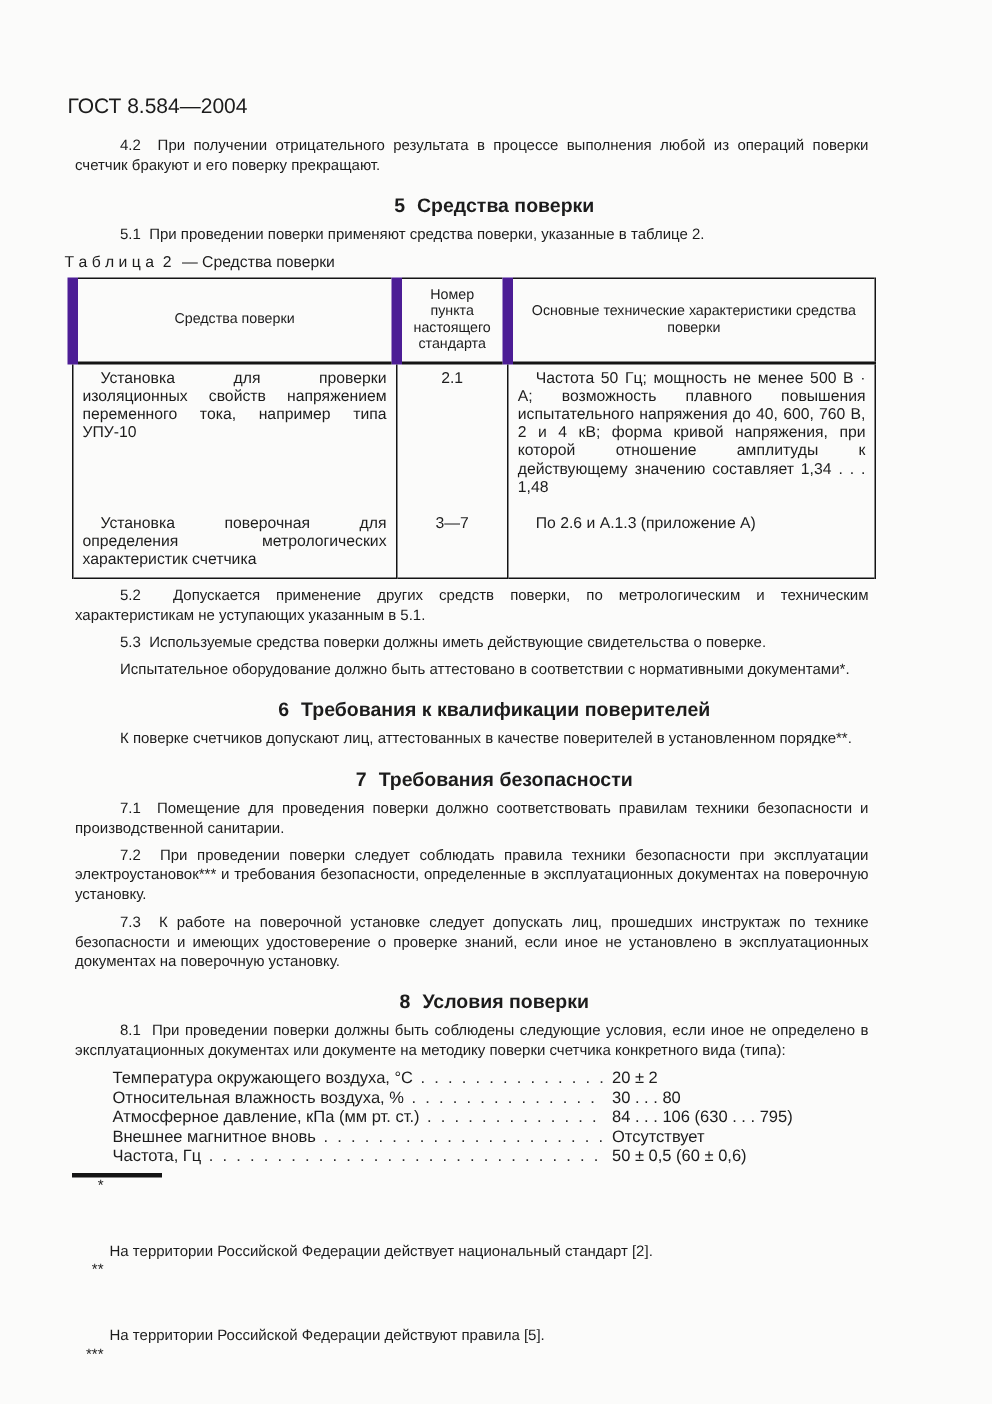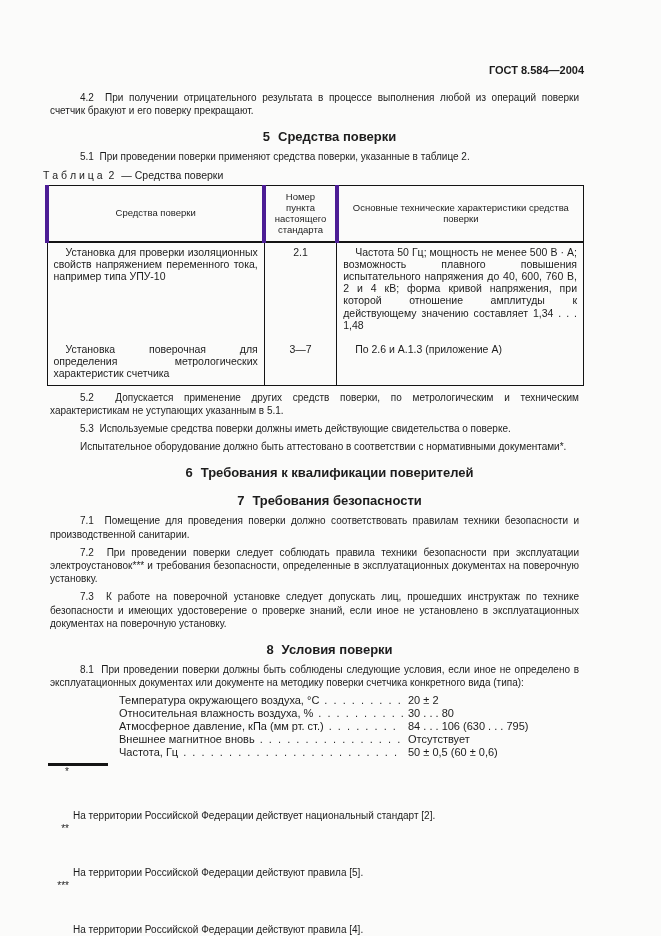--- a/index.html
+++ b/index.html
@@ -10,23 +10,23 @@
     font-family: "Liberation Sans", sans-serif;
     overflow: hidden;
   }
   .page {
     box-sizing: border-box;
     width: 539px;
     margin-left: 45px;
     padding-top: 64px;
   }
   .doc-header {
-    text-align: right;
-    font-weight: bold;
-    font-size: 11px;
+    text-align: left;
+    font-weight: normal;
+    font-size: 14px;
     line-height: 13px;
   }
   p.body-par {
     margin: 5px;
     font-size: 10px;
     line-height: 13.2px;
     text-align: justify;
     text-indent: 30px;
   }
   p.first { margin-top: 14px; }
@@ -46,21 +46,21 @@
     line-height: 13px;
   }
   .tbl-caption .cap-rest { margin-left: 7px; }
   table.means {
     margin-top: 3px;
     width: 100%;
     border-collapse: collapse;
     border: 1.5px solid #141414;
   }
   table.means th {
-    border-left: 4px solid #4c1d95;
+    border-left: 7px solid #4c1d95;
     border-right: 1px solid #141414;
     border-bottom: 2px solid #141414;
     font-weight: normal;
     font-size: 9.5px;
     line-height: 11px;
     text-align: center;
     vertical-align: middle;
     padding: 5px 8px 6px 8px;
   }
   table.means td {
@@ -78,21 +78,21 @@
   table.means td .ind { text-indent: 12px; margin: 0; }
   .col-means { width: 40.5%; }
   .col-clause { width: 13.5%; }
   .col-char { width: 46%; }
   .mt9 { margin-top: 9px; }
   .conds {
     margin: 3px 0 0 30px;
     font-size: 11px;
     line-height: 13px;
   }
-  .cond-row { display: flex; align-items: flex-end; margin-left: 44px; }
+  .cond-row { display: flex; align-items: flex-end; }
   .cond-label { white-space: nowrap; }
   .leader {
     flex: 1;
     overflow: hidden;
     white-space: nowrap;
     margin: 0 5px;
     color: #2a2a2a;
   }
   .cond-value { flex: none; width: 176px; white-space: nowrap; }
   .fn-sep {
@@ -168,20 +168,21 @@
           </td>
     </tr>
   </tbody>
     </table>
 
   <p class="body-par mt9">5.2&nbsp; Допускается применение других средств поверки, по метрологическим и техническим характеристикам не уступающих указанным в 5.1.</p>
   <p class="body-par">5.3&nbsp; Используемые средства поверки должны иметь действующие свидетельства о поверке.</p>
   <p class="body-par">Испытательное оборудование должно быть аттестовано в соответствии с нормативными документами*.</p>
 
   <h2 class="sec"><span class="sec-num">6</span><span>Требования к квалификации поверителей</span></h2>
+  <p class="body-par after-head">К поверке счетчиков допускают лиц, аттестованных в качестве поверителей в установленном порядке**.</p>
 
   <h2 class="sec"><span class="sec-num">7</span><span>Требования безопасности</span></h2>
   <p class="body-par after-head">7.1&nbsp; Помещение для проведения поверки должно соответствовать правилам техники безопасности и производственной санитарии.</p>
   <p class="body-par">7.2&nbsp; При проведении поверки следует соблюдать правила техники безопасности при эксплуатации электроустановок*** и требования безопасности, определенные в эксплуатационных документах на поверочную установку.</p>
   <p class="body-par">7.3&nbsp; К работе на поверочной установке следует допускать лиц, прошедших инструктаж по технике безопасности и имеющих удостоверение о проверке знаний, если иное не установлено в эксплуатационных документах на поверочную установку.</p>
 
   <h2 class="sec"><span class="sec-num">8</span><span>Условия поверки</span></h2>
   <p class="body-par after-head">8.1&nbsp; При проведении поверки должны быть соблюдены следующие условия, если иное не определено в эксплуатационных документах или документе на методику поверки счетчика конкретного вида (типа):</p>
 
   <div class="conds">

